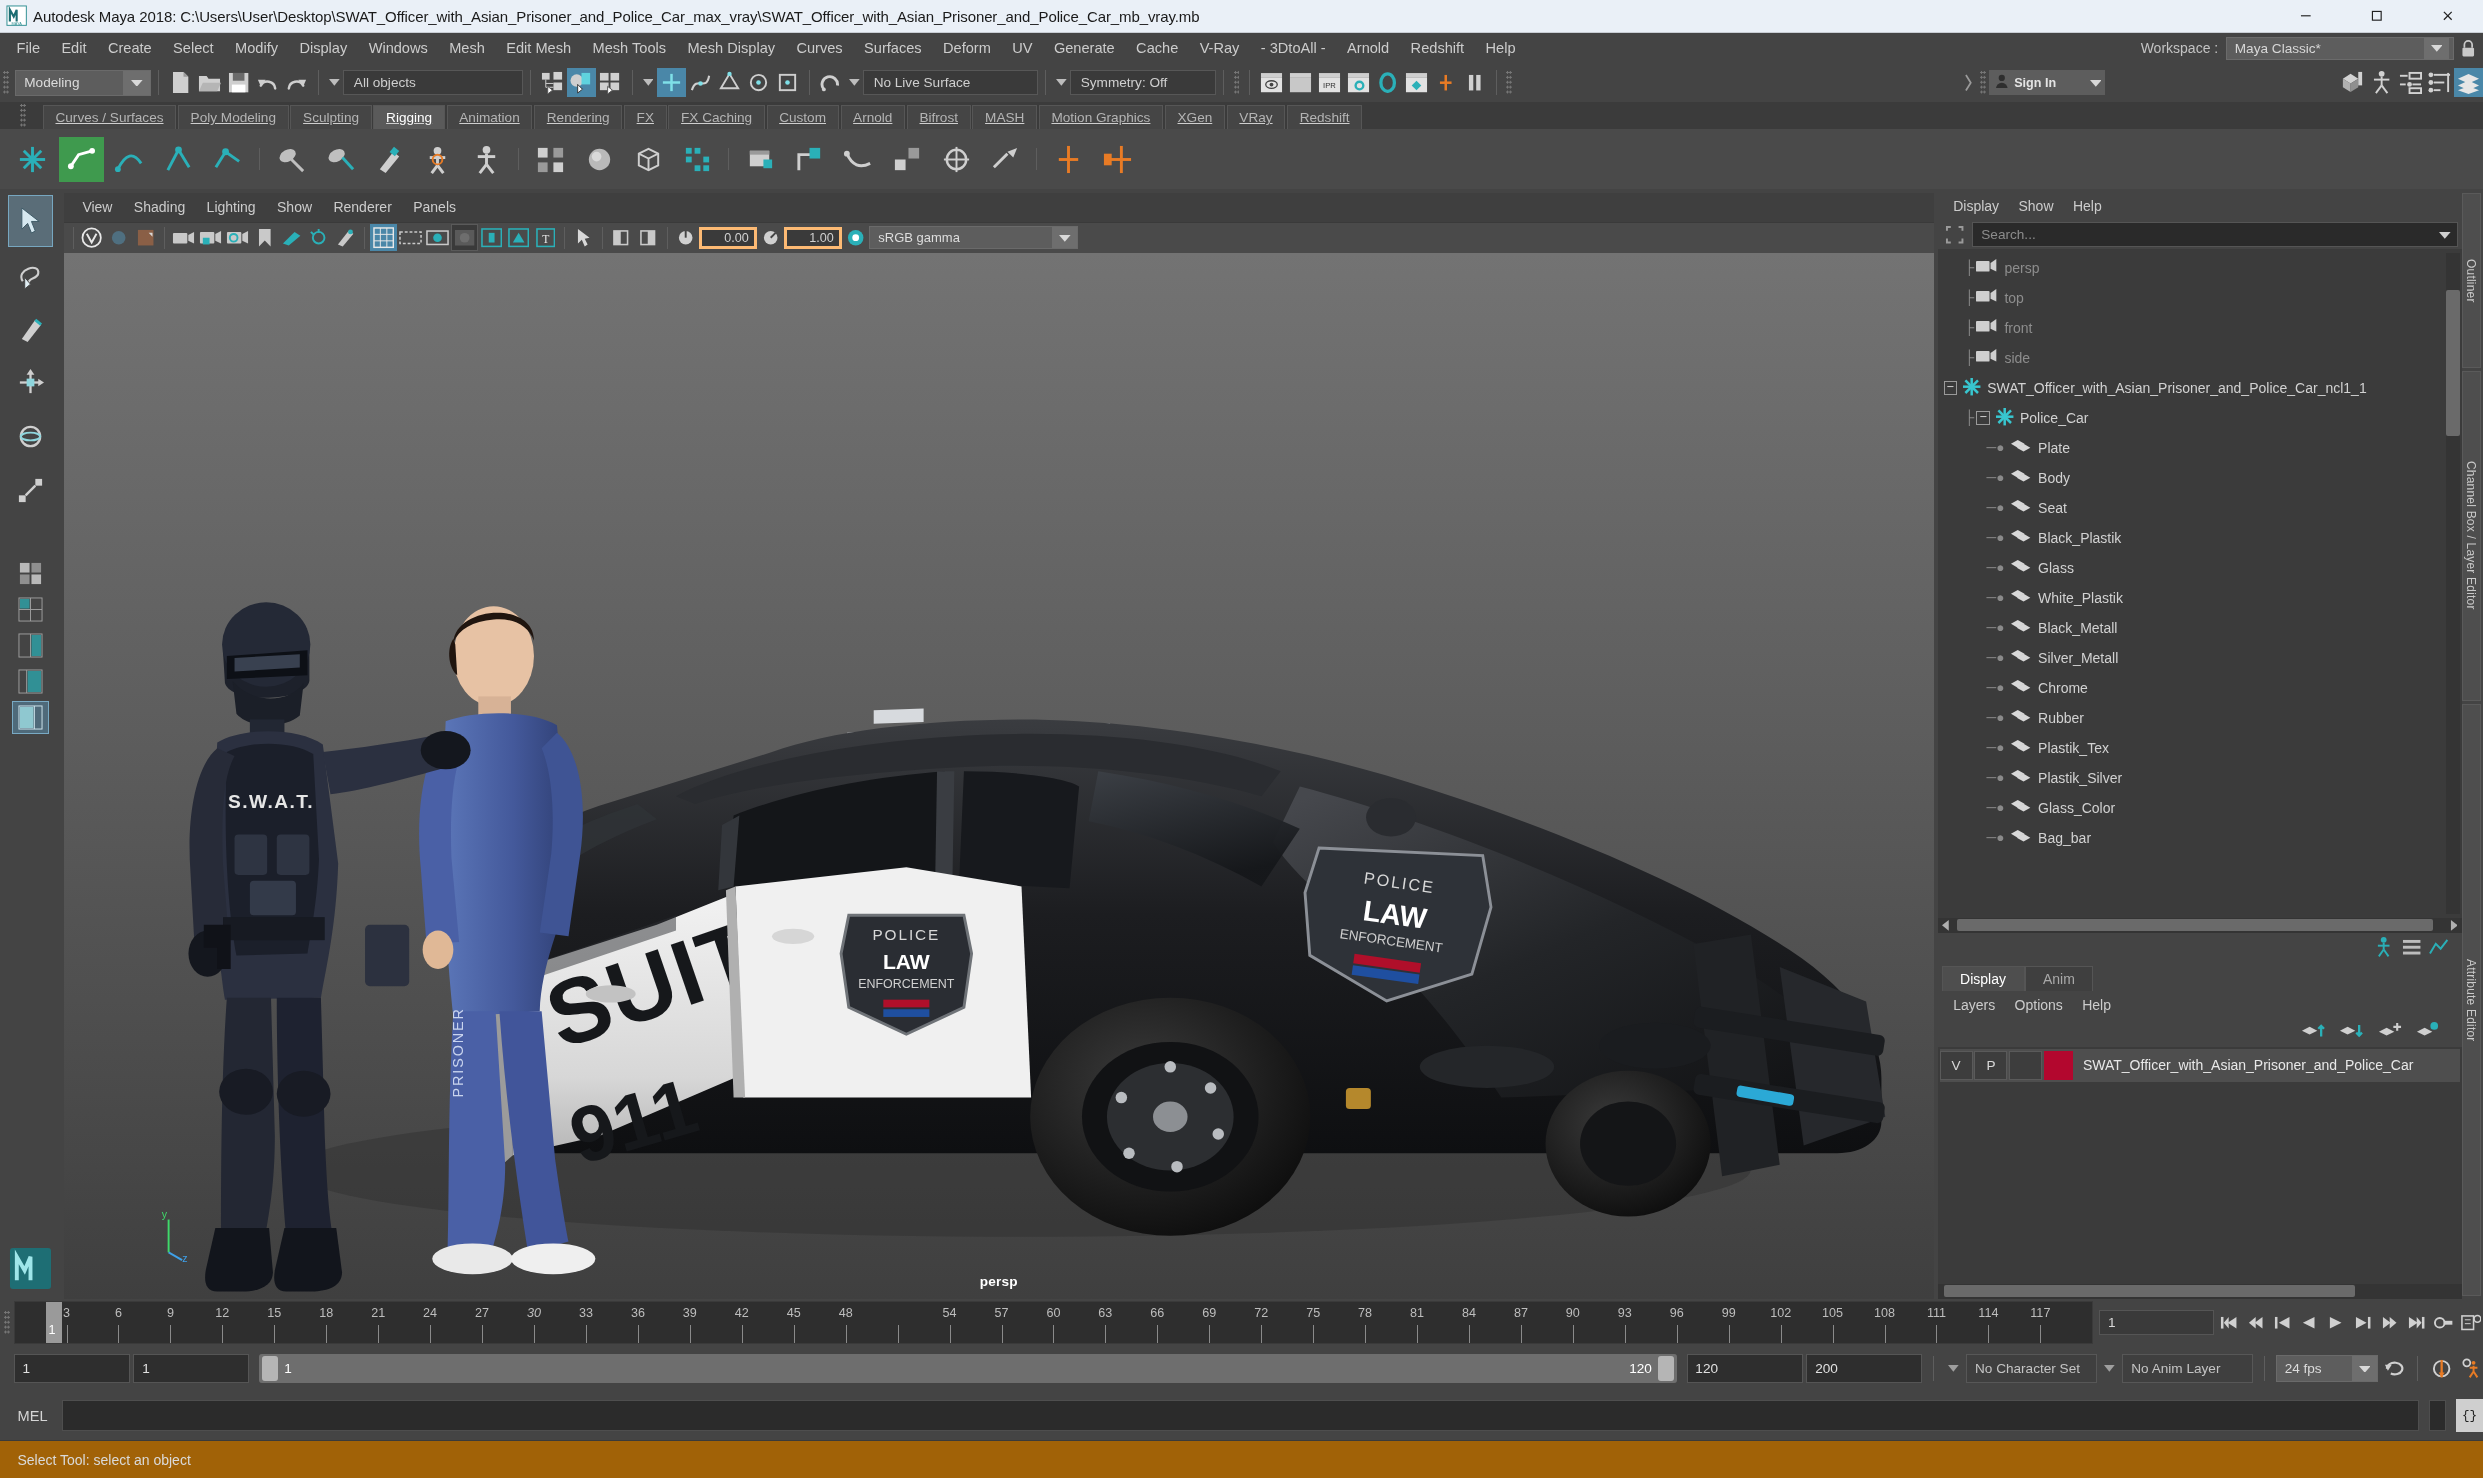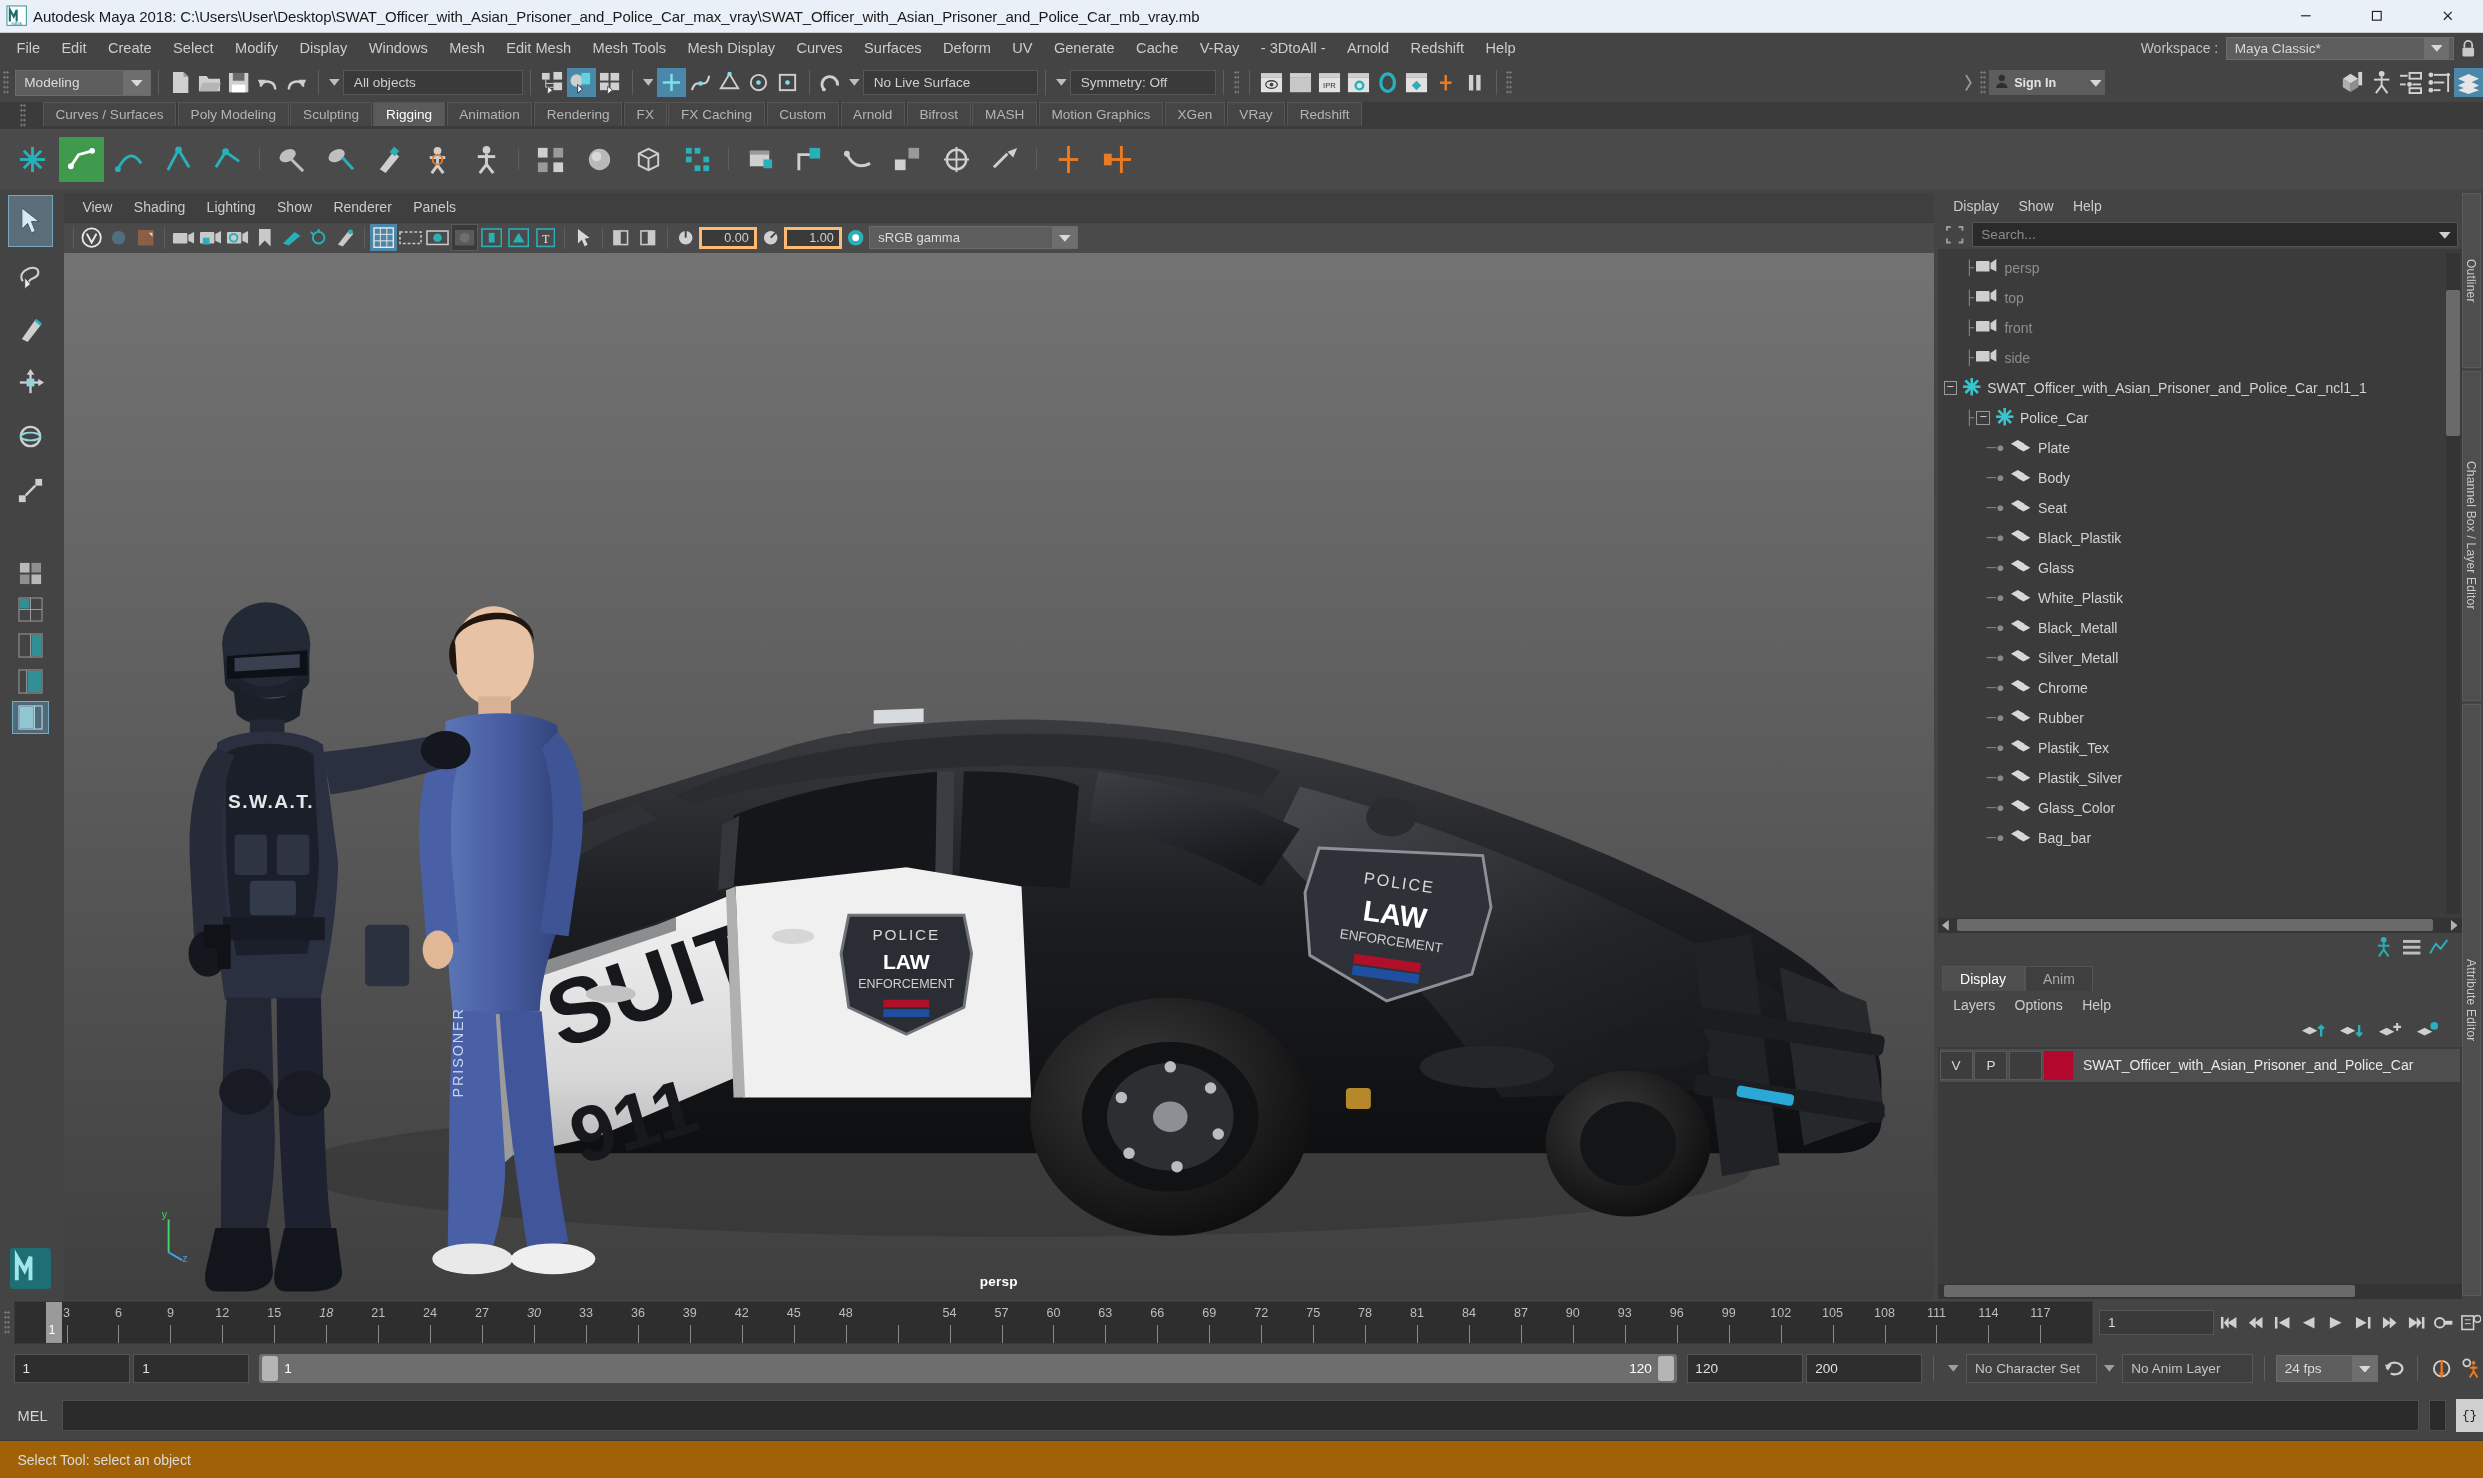--- a/index.html
+++ b/index.html
@@ -49,21 +49,21 @@
   .livesurf{ width:175px; height:25px; background:#3a3a3a; border:1px solid #575757; display:flex;
              align-items:center; font-size:13.6px; color:#cfcfcf; padding-left:9.7px; }
   .symm{ width:146px; height:25px; background:#3a3a3a; border:1px solid #575757; display:flex;
          align-items:center; font-size:13.6px; color:#cfcfcf; padding-left:9.7px; }
   .tiny-arrow{ width:17.5px; display:flex; align-items:center; justify-content:center; }
   .signin{ width:116px; height:25px; background:#5d5d5d; display:flex; align-items:center; gap:5.8px;
            font-size:12.6px; color:#e4e4e4; padding-left:5.8px; position:relative; font-weight:bold;}
   .signin .arrow{ position:absolute; right:3.9px; }
 
   
-  .shelf-tabs{ height:27px; background:#3b3b3b; display:flex; flex:0 0 27px; padding-left:3.9px; }
+  .shelf-tabs{ height:27px; background:#3b3b3b; display:flex; align-items:flex-end; flex:0 0 27px; padding-left:3.9px;text-decoration:underline; }
   .shelf-left{ width:39px; height:27px; display:flex; align-items:center; justify-content:center; }
   .stab{ height:24px; padding:0 11.6px; display:flex; align-items:center; font-size:13.6px; color:#b4b4b4;
          background:#454545; border:1px solid #565656; border-bottom:none; margin-right:1.9px; white-space:nowrap;}
   .stab.active{ background:#5a5a5a; color:#ffffff; }
   .shelf-icons{ height:60px; background:#4a4a4a; display:flex; align-items:center; flex:0 0 60px; padding-left:9.7px; gap:3.9px; }
   .shelficon{ width:45px; height:45px; display:flex; align-items:center; justify-content:center; flex:0 0 45px; }
 
   
   .mainbody{ flex:1 1 auto; display:flex; min-height:0; background:#444444; }
 
@@ -1545,21 +1545,21 @@
     <div class="tl-num" style="left: 2.5%;">3</div>
         <div class="tl-tick" style="left: 2.5%;"></div>
         <div class="tl-num" style="left: 5%;">6</div>
         <div class="tl-tick" style="left: 5%;"></div>
         <div class="tl-num" style="left: 7.5%;">9</div>
         <div class="tl-tick" style="left: 7.5%;"></div>
         <div class="tl-num" style="left: 10%;">12</div>
         <div class="tl-tick" style="left: 10%;"></div>
         <div class="tl-num" style="left: 12.5%;">15</div>
         <div class="tl-tick" style="left: 12.5%;"></div>
-        <div class="tl-num" style="left: 15%; font-style: italic;">18</div>
+        <div class="tl-num" style="left: 15%;">18</div>
         <div class="tl-tick" style="left: 15%;"></div>
         <div class="tl-num" style="left: 17.5%;">21</div>
         <div class="tl-tick" style="left: 17.5%;"></div>
         <div class="tl-num" style="left: 20%;">24</div>
         <div class="tl-tick" style="left: 20%;"></div>
         <div class="tl-num" style="left: 22.5%;">27</div>
         <div class="tl-tick" style="left: 22.5%;"></div>
         <div class="tl-num" style="left: 25%; font-style: italic;">30</div>
         <div class="tl-tick" style="left: 25%;"></div>
         <div class="tl-num" style="left: 27.5%;">33</div>

